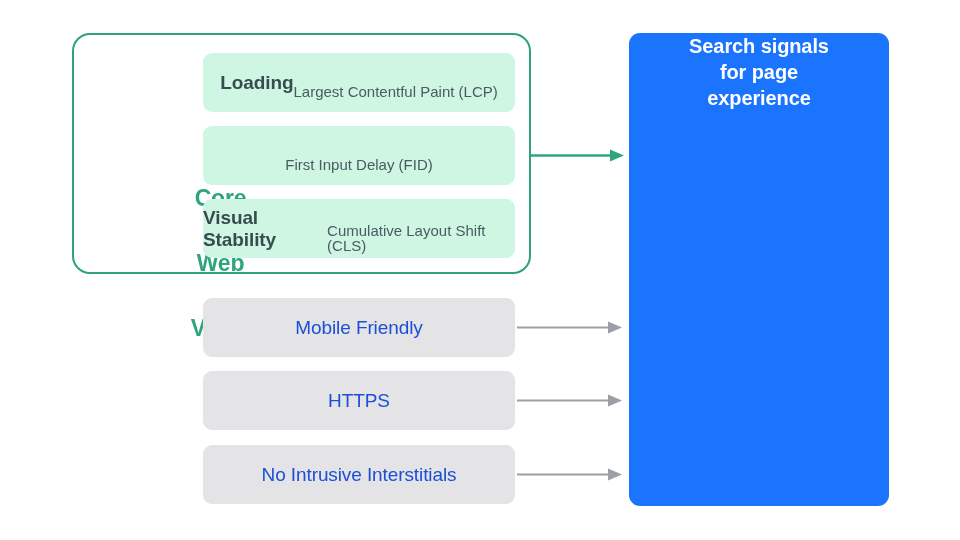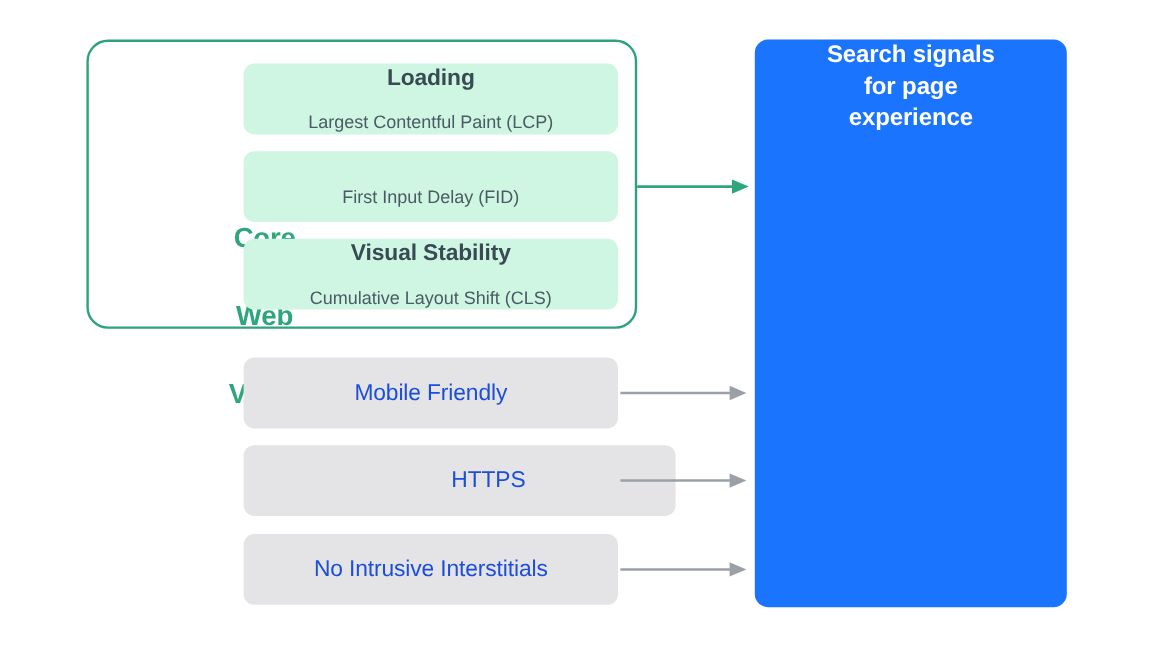--- a/index.html
+++ b/index.html
@@ -48,21 +48,21 @@
 
   
   .metric-card {
     position: absolute;
     left: 203px;
     width: 312px;
     height: 59px;
     background: #CEF6E2;
     border-radius: 9px;
     display: flex;
-    flex-direction: column;
+    flex-direction: row;
     align-items: center;
     justify-content: center;
   }
   .metric-card.m0 { top: 53px; }
   .metric-card.m1 { top: 126px; }
   .metric-card.m2 { top: 199px; }
 
   .metric-title {
     color: #394B52;
     font-size: 19px;
@@ -84,21 +84,21 @@
     left: 203px;
     width: 312px;
     height: 59px;
     background: #E4E4E6;
     border-radius: 9px;
     display: flex;
     align-items: center;
     justify-content: center;
   }
   .gray-card.g0 { top: 298px; }
-  .gray-card.g1 { top: 371px; padding-left: 48px; }
+  .gray-card.g1 { top: 371px; }
   .gray-card.g2 { top: 445px; text-align: right; }
 
   .gray-label {
     color: #1d4ed8;
     font-size: 19px;
     font-weight: normal;
     letter-spacing: -0.1px;
   }
 
   

